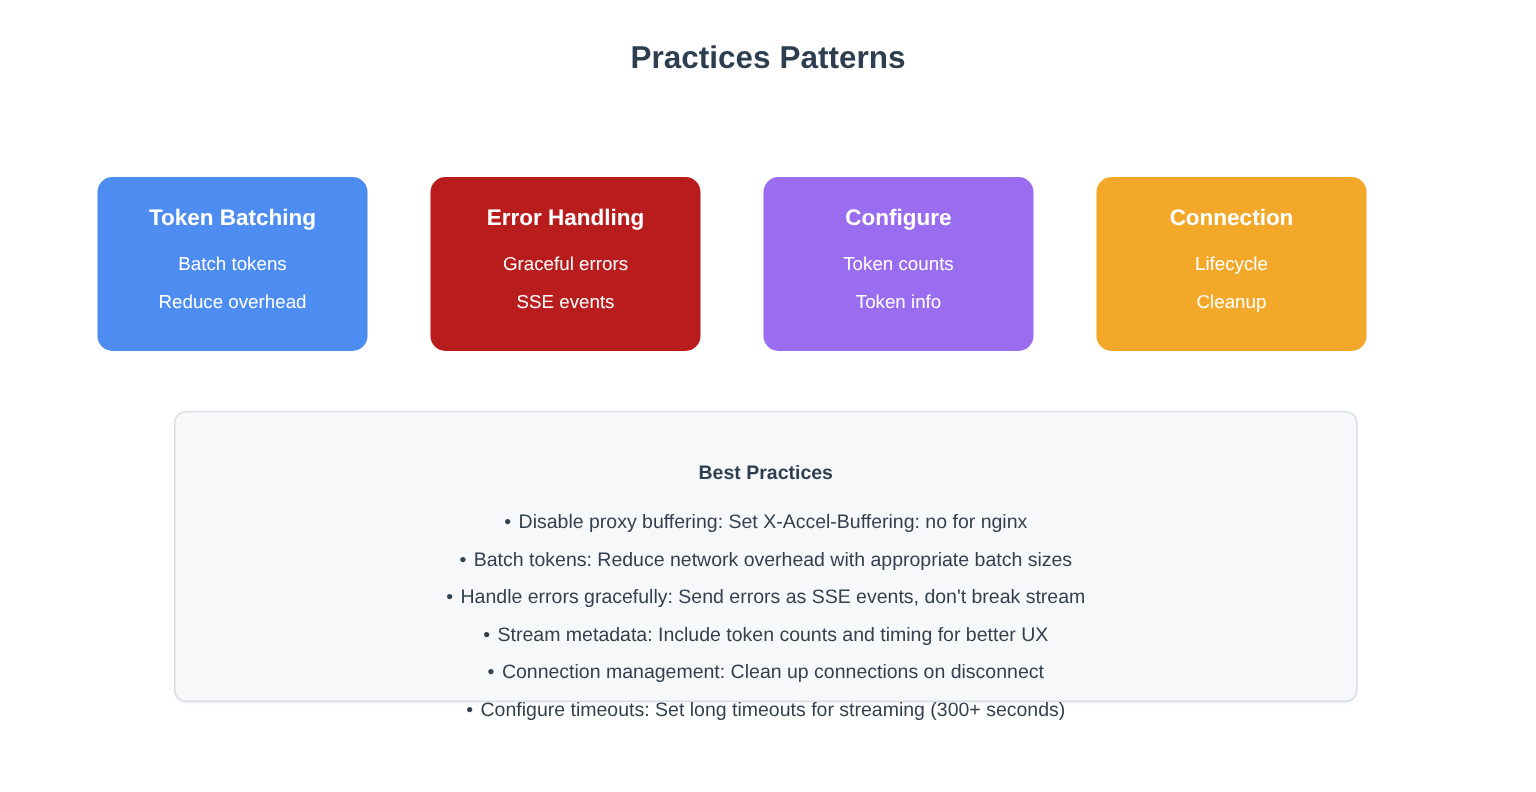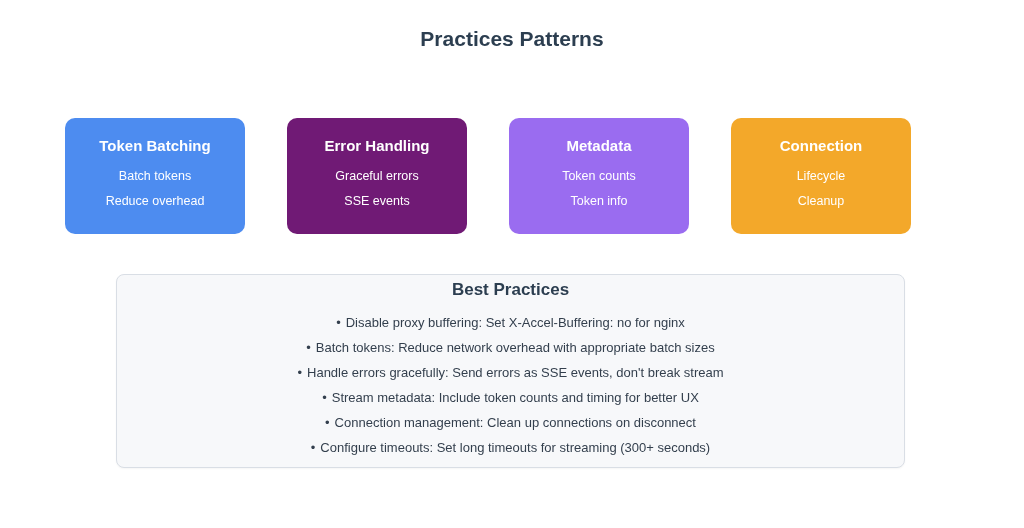--- a/index.html
+++ b/index.html
@@ -60,23 +60,23 @@
     top: 274px;
     width: 789px;
     height: 194px;
     background: #f7f8fa;
     border: 1px solid #d9dee5;
     border-radius: 8px;
     box-sizing: border-box;
     box-shadow: 0 1px 2px rgba(0,0,0,0.04);
   }
   .panel-title {
-    margin-top: 5px;
+    margin-top: 30px;
     text-align: center;
-    font-size: 17px;
+    font-size: 13px;
     font-weight: bold;
     line-height: 20px;
     color: #2c3e50;
   }
   .bp-list {
     margin-top: 10px;
   }
   .bp-item {
     text-align: center;
     font-size: 13px;
@@ -91,27 +91,27 @@
 <body>
 
 <h1 class="page-title">Practices Patterns</h1>
 
 <div class="cards-row">
   <div class="card" style="background: rgb(77, 140, 240);">
     <div class="card-title">Token Batching</div>
     <div class="card-line">Batch tokens</div>
     <div class="card-line">Reduce overhead</div>
   </div>
-  <div class="card" style="background: #701a75;">
+  <div class="card" style="background: #b91c1c;">
     <div class="card-title">Error Handling</div>
     <div class="card-line">Graceful errors</div>
     <div class="card-line">SSE events</div>
   </div>
   <div class="card" style="background: rgb(154, 108, 240);">
-    <div class="card-title">Metadata</div>
+    <div class="card-title">Configure</div>
     <div class="card-line">Token counts</div>
     <div class="card-line">Token info</div>
   </div>
   <div class="card" style="background: rgb(243, 168, 42);">
     <div class="card-title">Connection</div>
     <div class="card-line">Lifecycle</div>
     <div class="card-line">Cleanup</div>
   </div>
 </div>
 

